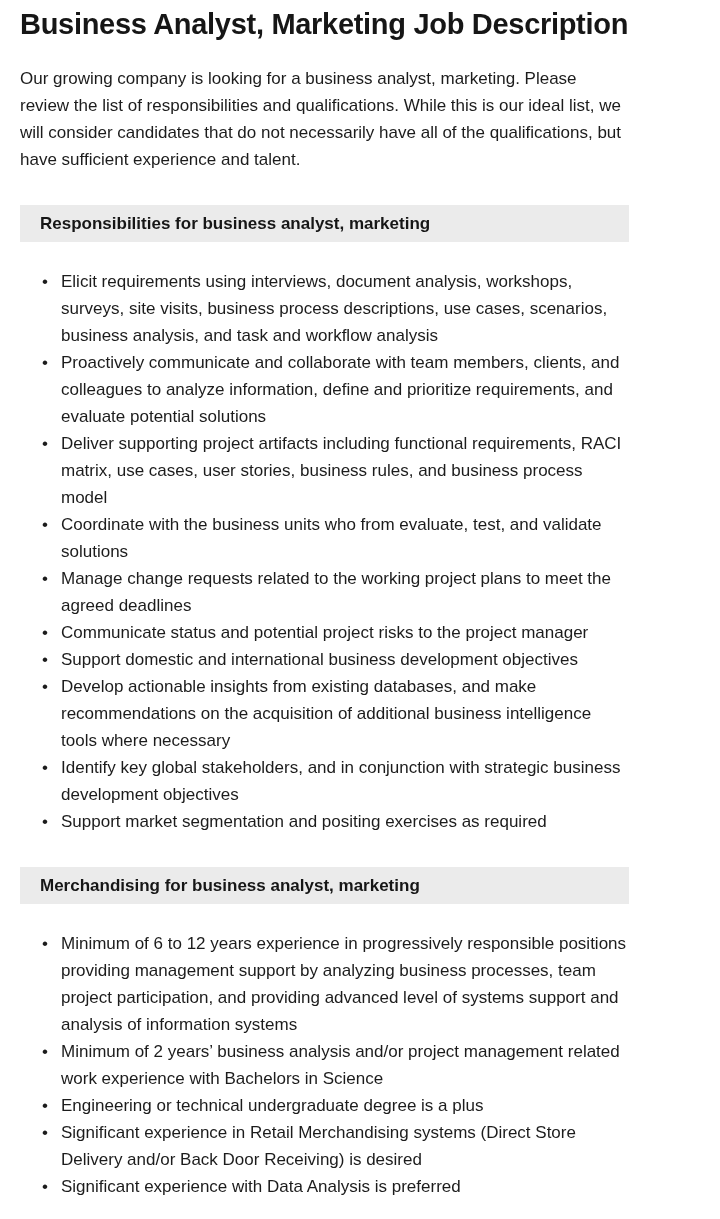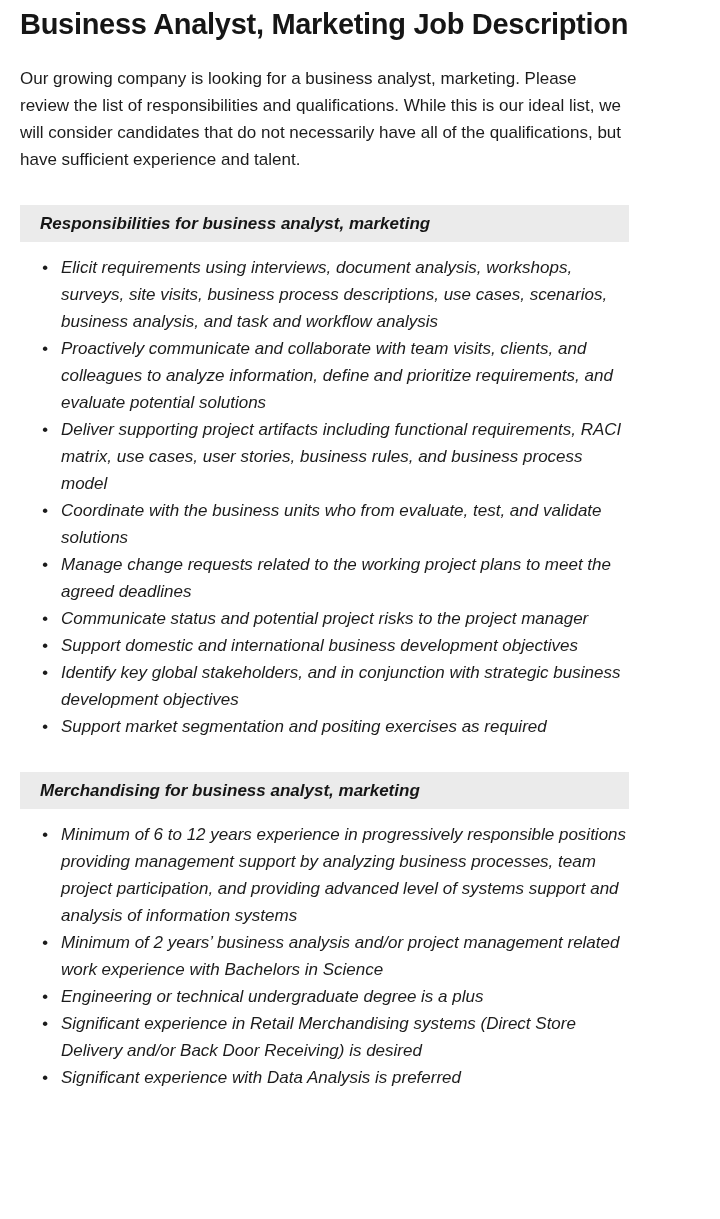--- a/index.html
+++ b/index.html
@@ -24,37 +24,36 @@
     color: #161616;
   }
   .intro {
     font-size: 17px;
     line-height: 27px;
     margin: 23px 0 4px 0;
     color: #1c1c1c;
   }
   .section {
     margin: 0;
-    font-style: italic;
   }
   .section-heading {
     margin-top: 32px;
     background: #ebebeb;
     font-size: 17px;
     font-weight: 700;
     line-height: 37px;
     height: 37px;
     padding: 0 10px 0 20px;
     color: #161616;
     white-space: nowrap;
     overflow: hidden;
   }
   ul.bullet-list {
     list-style: none;
-    margin: 12px 0 0 22px;
+    margin: 26px 0 0 22px;
     padding: 0;
     font-size: 17px;
     line-height: 27px;
   }
   ul.bullet-list li {
     position: relative;
     padding-left: 19px;
     color: #1c1c1c;
   }
   ul.bullet-list li::before {
@@ -72,26 +71,27 @@
 <div class="page">
 
   <h1 class="page-title">Business Analyst, Marketing Job Description</h1>
 
   <p class="intro">Our growing company is looking for a business analyst, marketing. Please review the list of responsibilities and qualifications. While this is our ideal list, we will consider candidates that do not necessarily have all of the qualifications, but have sufficient experience and talent.</p>
 
   <section class="section">
     <div class="section-heading">Responsibilities for business analyst, marketing</div>
     <ul class="bullet-list">
         <li>Elicit requirements using interviews, document analysis, workshops, surveys, site visits, business process descriptions, use cases, scenarios, business analysis, and task and workflow analysis</li>
-        <li>Proactively communicate and collaborate with team visits, clients, and colleagues to analyze information, define and prioritize requirements, and evaluate potential solutions</li>
+        <li>Proactively communicate and collaborate with team members, clients, and colleagues to analyze information, define and prioritize requirements, and evaluate potential solutions</li>
         <li>Deliver supporting project artifacts including functional requirements, RACI matrix, use cases, user stories, business rules, and business process model</li>
         <li>Coordinate with the business units who from evaluate, test, and validate solutions</li>
         <li>Manage change requests related to the working project plans to meet the agreed deadlines</li>
         <li>Communicate status and potential project risks to the project manager</li>
         <li>Support domestic and international business development objectives</li>
+        <li>Develop actionable insights from existing databases, and make recommendations on the acquisition of additional business intelligence tools where necessary</li>
         <li>Identify key global stakeholders, and in conjunction with strategic business development objectives</li>
         <li>Support market segmentation and positing exercises as required</li>
       </ul>
   </section>
 
   <section class="section">
     <div class="section-heading">Merchandising for business analyst, marketing</div>
     <ul class="bullet-list">
         <li>Minimum of 6 to 12 years experience in progressively responsible positions providing management support by analyzing business processes, team project participation, and providing advanced level of systems support and analysis of information systems</li>
         <li>Minimum of 2 years’ business analysis and/or project management related work experience with Bachelors in Science</li>

